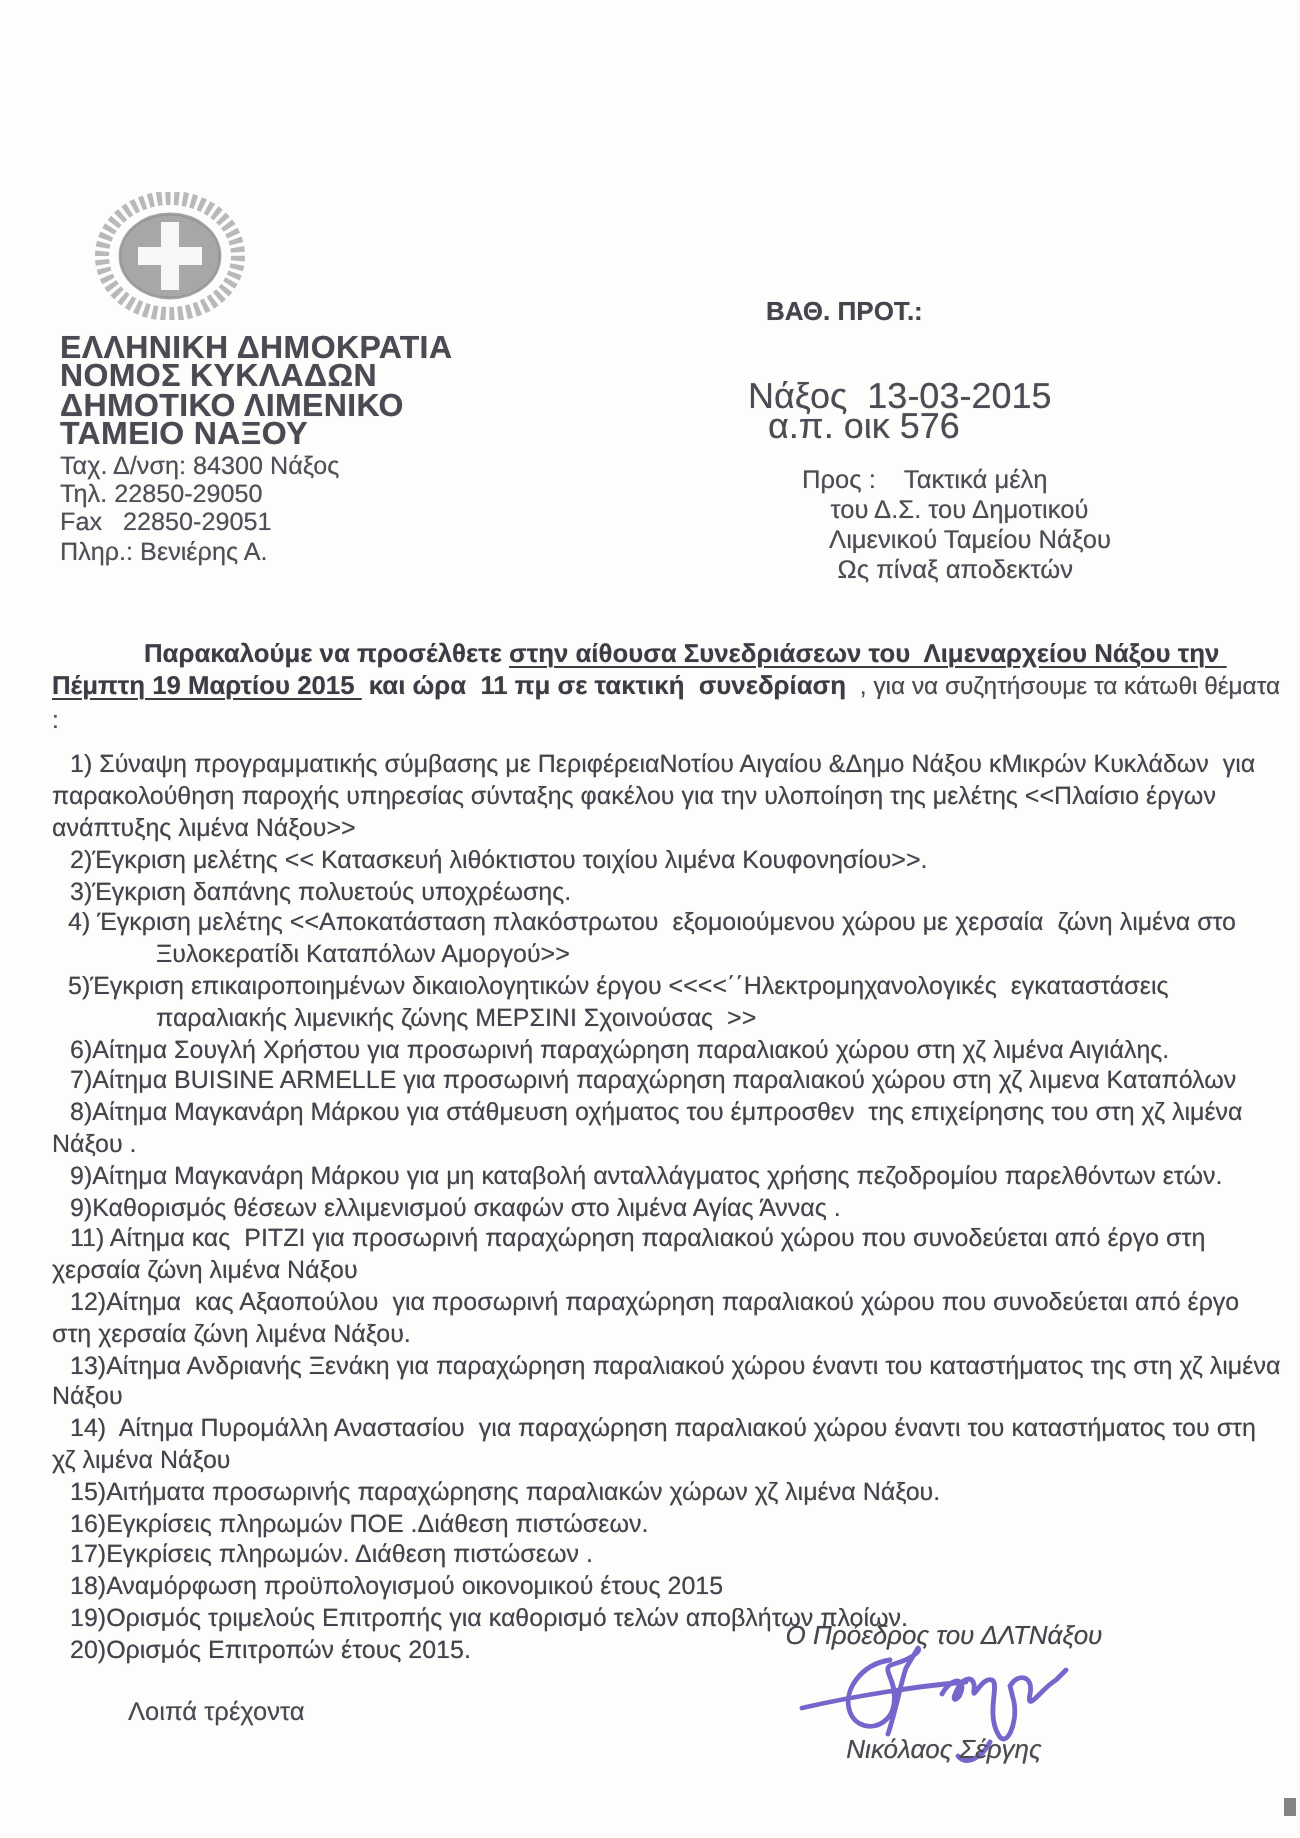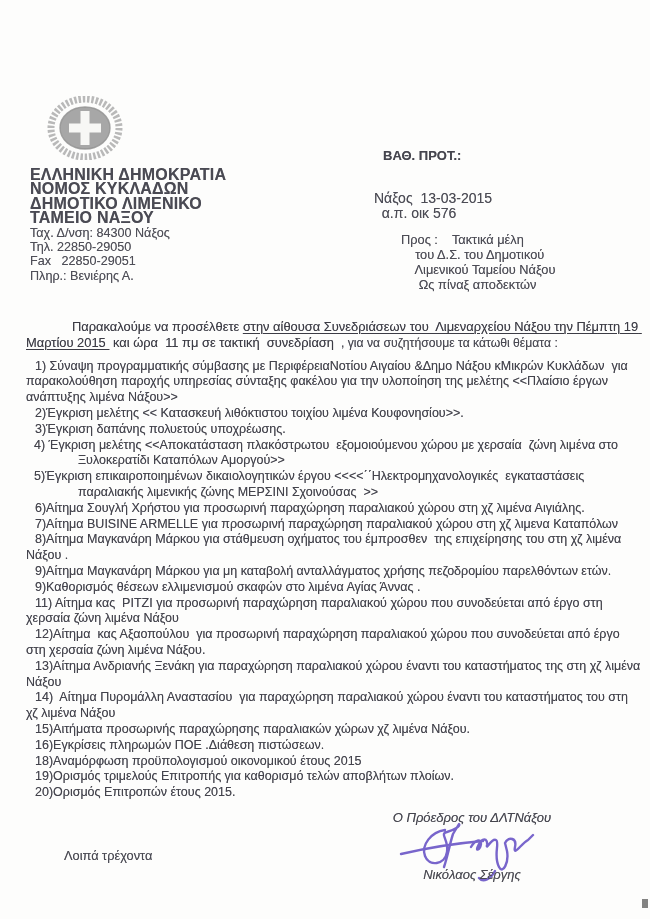--- a/index.html
+++ b/index.html
@@ -12,26 +12,26 @@
     color:#3d3d46;
     text-shadow:0 0 .4px rgba(70,70,80,.55);
   }
   
   .header-left{position:absolute;left:30px;top:96px;}
   .emblem{display:block;margin:0 0 8px 16px;opacity:.85;}
   .org-lines div{font-weight:700;font-size:16px;line-height:14.4px;letter-spacing:.2px;color:#4a4a53;}
   .contact-lines div{font-size:12.6px;line-height:14.4px;white-space:pre;color:#4f4f58;}
   
   .protocol{position:absolute;left:383px;top:148px;font-weight:700;font-size:13px;color:#45454e;}
-  .date-block{position:absolute;left:374px;top:191px;font-size:14px;line-height:15px;white-space:pre;color:#4c4c55;}
+  .date-block{position:absolute;left:374px;top:191px;font-size:18px;line-height:15px;white-space:pre;color:#4c4c55;}
   .recipient{position:absolute;left:401px;top:232px;font-size:12.8px;line-height:15px;white-space:pre;color:#4c4c55;}
   
   .body-text{position:absolute;left:26px;top:319px;width:616px;font-size:12.5px;line-height:15.8px;color:#43434c;}
   .intro{margin:0 0 7px 0;text-indent:46px;white-space:pre-wrap;font-size:12.9px;}
-  .intro .b{font-weight:400;color:#3c3c45;}
+  .intro .b{font-weight:700;color:#3c3c45;}
   .intro .u{text-decoration:underline;text-decoration-thickness:1.4px;text-underline-offset:2px;}
   .intro .tail{font-size:12.2px;color:#4a4a53;}
   .agenda div{margin:0;text-indent:9px;white-space:pre-wrap;}
   .agenda div.hang{padding-left:52px;text-indent:-44px;}
   
   .closing-note{position:absolute;left:64px;top:848px;font-size:12.8px;color:#4a4a53;}
   .signature-block{position:absolute;left:352px;top:810px;width:240px;text-align:center;font-style:italic;}
   .signature-title{font-size:13px;color:#45454e;}
   .signature-scribble{display:block;margin:-4px auto -24px auto;}
   .signature-name{font-size:13px;color:#4a4a52;}
@@ -80,20 +80,21 @@
         <div>7)Αίτημα BUISINE ARMELLE για προσωρινή παραχώρηση παραλιακού χώρου στη χζ λιμενα Καταπόλων</div>
         <div>8)Αίτημα Μαγκανάρη Μάρκου για στάθμευση οχήματος του έμπροσθεν  της επιχείρησης του στη χζ λιμένα Νάξου .</div>
         <div>9)Αίτημα Μαγκανάρη Μάρκου για μη καταβολή ανταλλάγματος χρήσης πεζοδρομίου παρελθόντων ετών.</div>
         <div>9)Καθορισμός θέσεων ελλιμενισμού σκαφών στο λιμένα Αγίας Άννας .</div>
         <div>11) Αίτημα κας  ΡΙΤΖΙ για προσωρινή παραχώρηση παραλιακού χώρου που συνοδεύεται από έργο στη χερσαία ζώνη λιμένα Νάξου</div>
         <div>12)Αίτημα  κας Αξαοπούλου  για προσωρινή παραχώρηση παραλιακού χώρου που συνοδεύεται από έργο στη χερσαία ζώνη λιμένα Νάξου.</div>
         <div>13)Αίτημα Ανδριανής Ξενάκη για παραχώρηση παραλιακού χώρου έναντι του καταστήματος της στη χζ λιμένα Νάξου</div>
         <div>14)  Αίτημα Πυρομάλλη Αναστασίου  για παραχώρηση παραλιακού χώρου έναντι του καταστήματος του στη χζ λιμένα Νάξου</div>
         <div>15)Αιτήματα προσωρινής παραχώρησης παραλιακών χώρων χζ λιμένα Νάξου.</div>
         <div>16)Εγκρίσεις πληρωμών ΠΟΕ .Διάθεση πιστώσεων.</div>
+        <div>17)Εγκρίσεις πληρωμών. Διάθεση πιστώσεων .</div>
         <div>18)Αναμόρφωση προϋπολογισμού οικονομικού έτους 2015</div>
         <div>19)Ορισμός τριμελούς Επιτροπής για καθορισμό τελών αποβλήτων πλοίων.</div>
         <div>20)Ορισμός Επιτροπών έτους 2015.</div>
       </div>
   </div>
 
   <div class="closing-note">Λοιπά τρέχοντα</div>
 
   <div class="signature-block">
     <div class="signature-title">Ο Πρόεδρος του ΔΛΤΝάξου</div>

